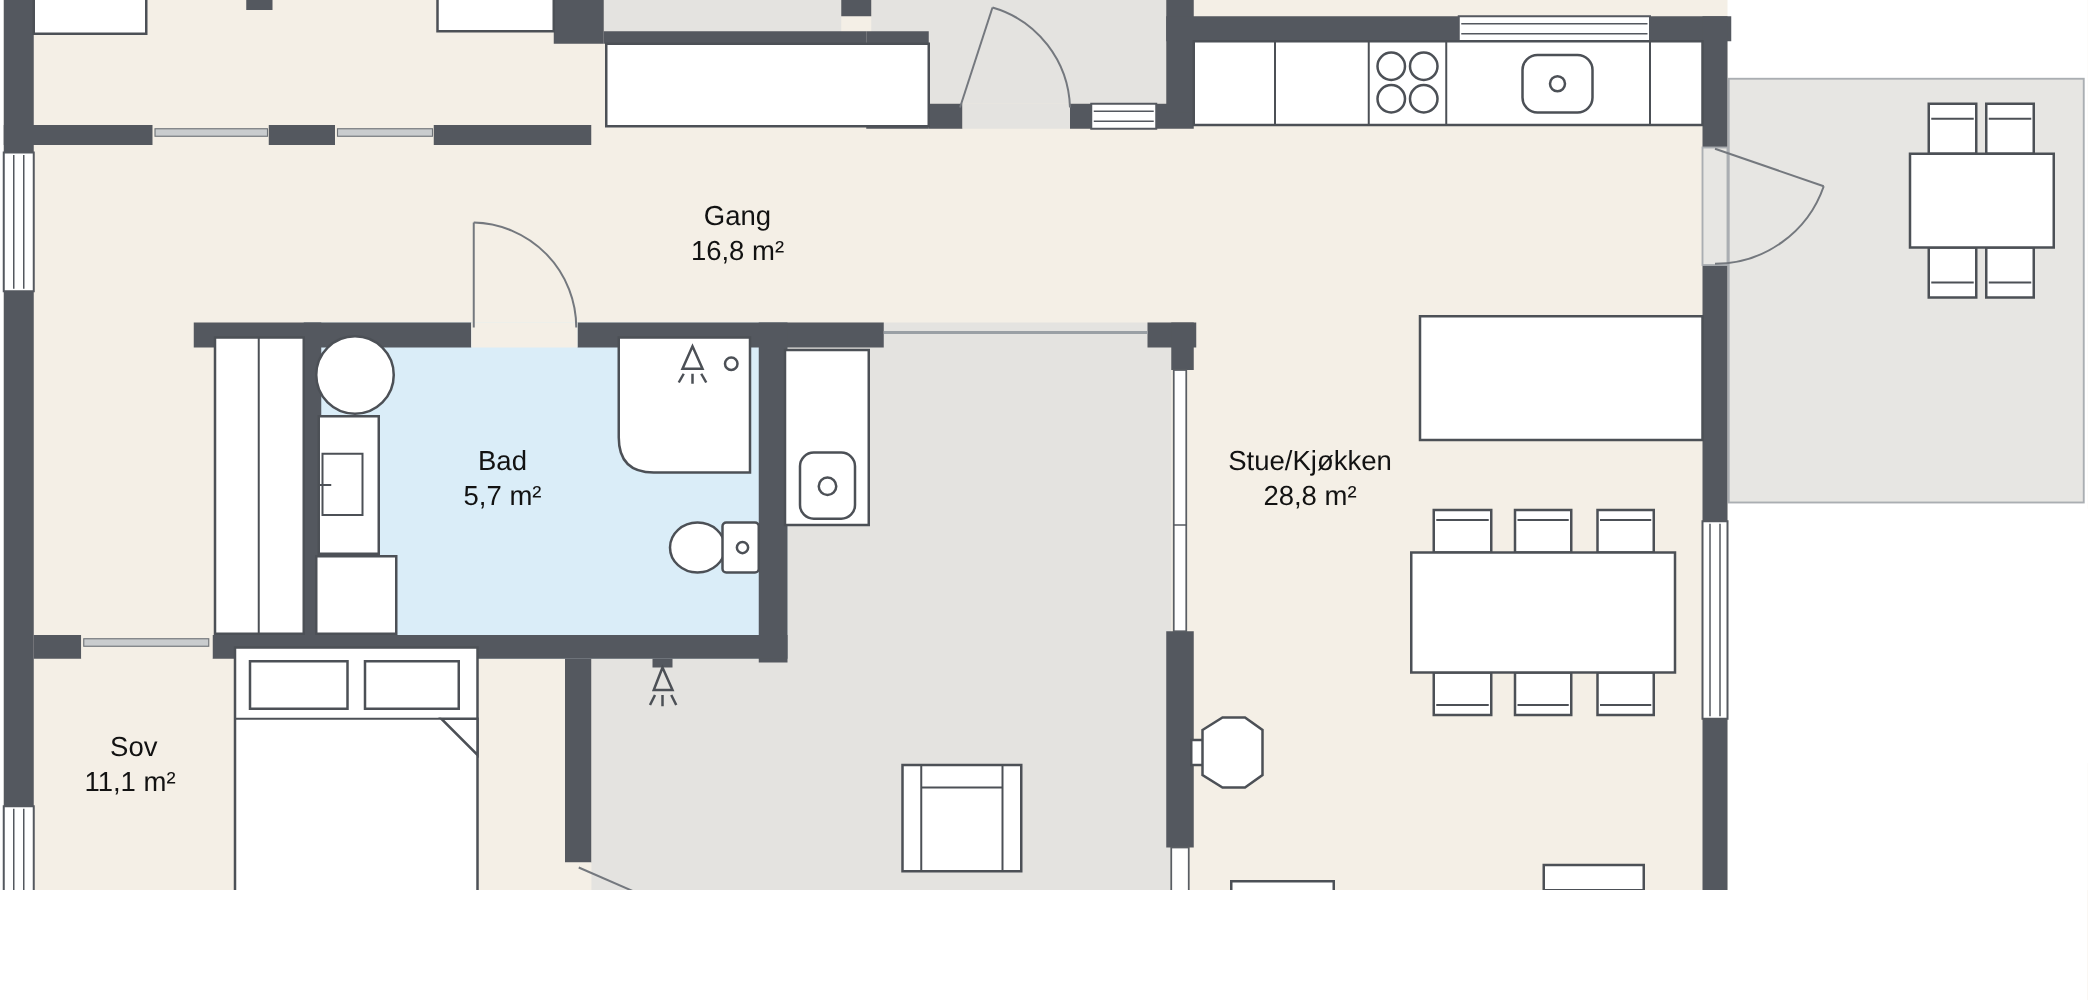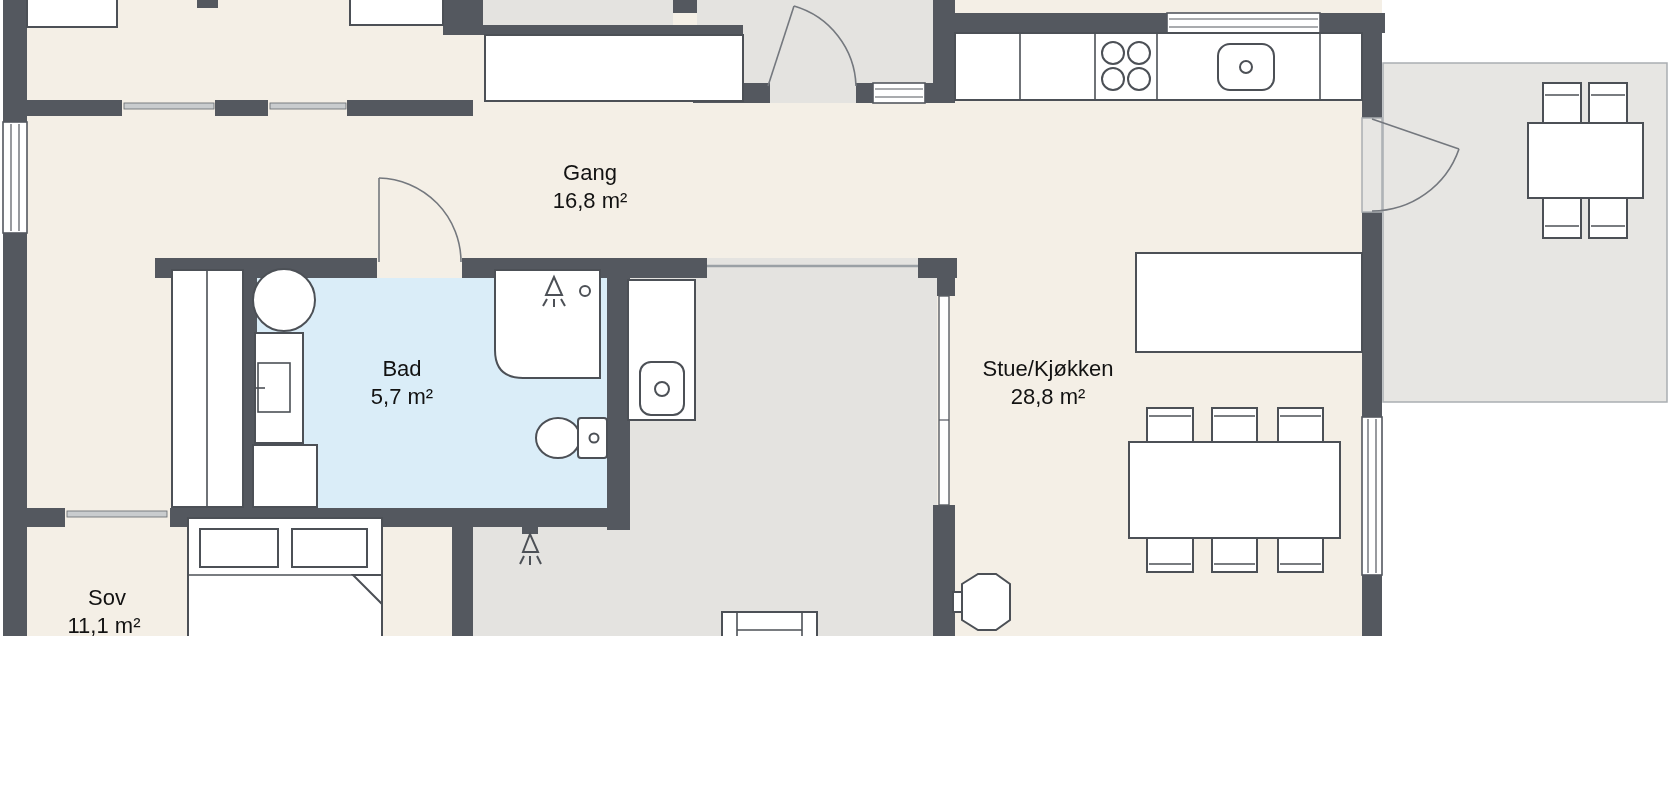--- a/index.html
+++ b/index.html
@@ -1,16 +1,16 @@
 <!DOCTYPE html>
 <html style="--wall: #54585f; --interior-floor: #f4efe6; --outdoor-floor: #e4e3e0; --terrace-floor: #e7e6e3; --bathroom-floor: #daedf8; --furniture-fill: #ffffff; --furniture-stroke: #4c5056; --door-arc: #74787e; --thin-line: #9aa0a5; --text: #121212; --background: #ffffff;"><head>
 <meta charset="utf-8">
 <style>
   html,body{margin:0;padding:0;background:#fff;}
-  #plan-wrap{position:relative;width:1670px;height:636px;overflow:hidden;background:#fff;}
+  #plan-wrap{position:relative;width:1670px;height:712px;overflow:hidden;background:#fff;}
   svg{display:block}
   .wall{fill:var(--wall,#54585f);}
   .floor-in{fill:var(--interior-floor,#f4efe6);}
   .floor-out{fill:var(--outdoor-floor,#e4e3e0);}
   .floor-terrace{fill:var(--terrace-floor,#e7e6e3);stroke:#aaaeb2;stroke-width:1.5;}
   .floor-bath{fill:var(--bathroom-floor,#daedf8);}
   .furn{fill:var(--furniture-fill,#fff);stroke:var(--furniture-stroke,#4c5056);stroke-width:2;}
   .furnline{stroke:var(--furniture-stroke,#4c5056);stroke-width:1.6;fill:none;}
   .sym{fill:none;stroke:var(--furniture-stroke,#4c5056);stroke-width:2;}
   .arc{stroke:var(--door-arc,#74787e);stroke-width:1.6;fill:none;}

